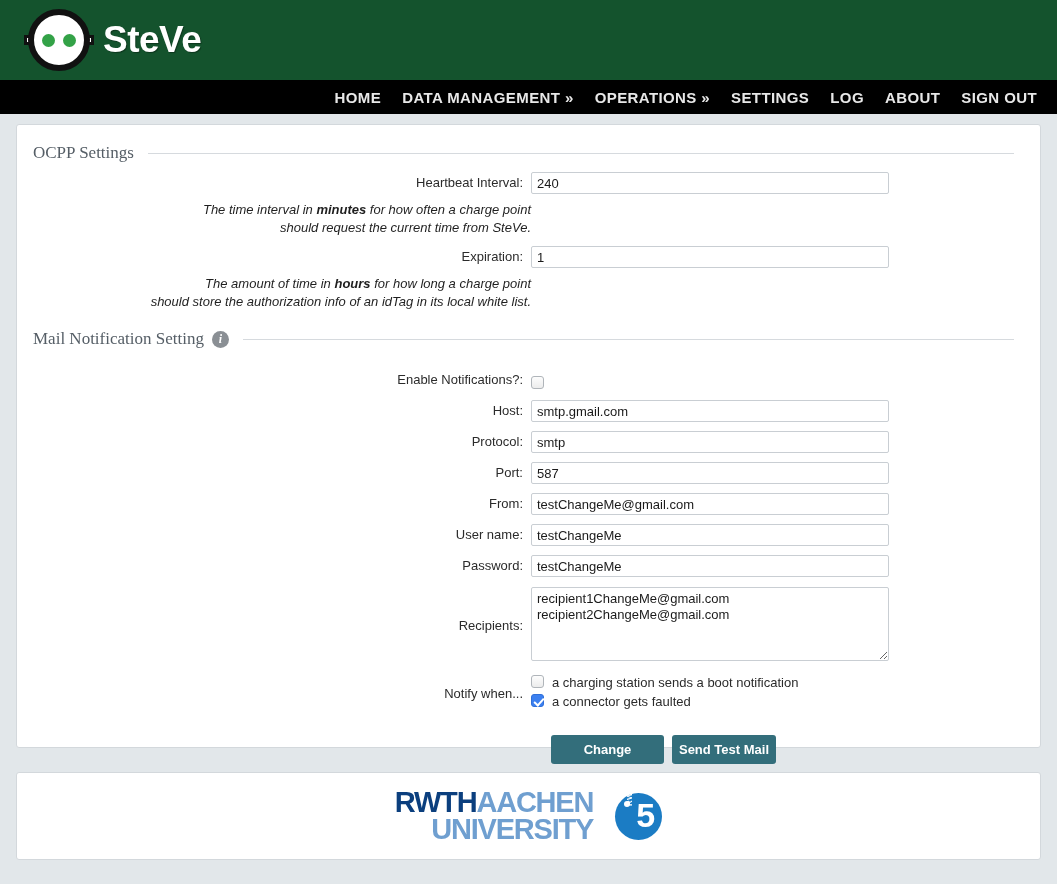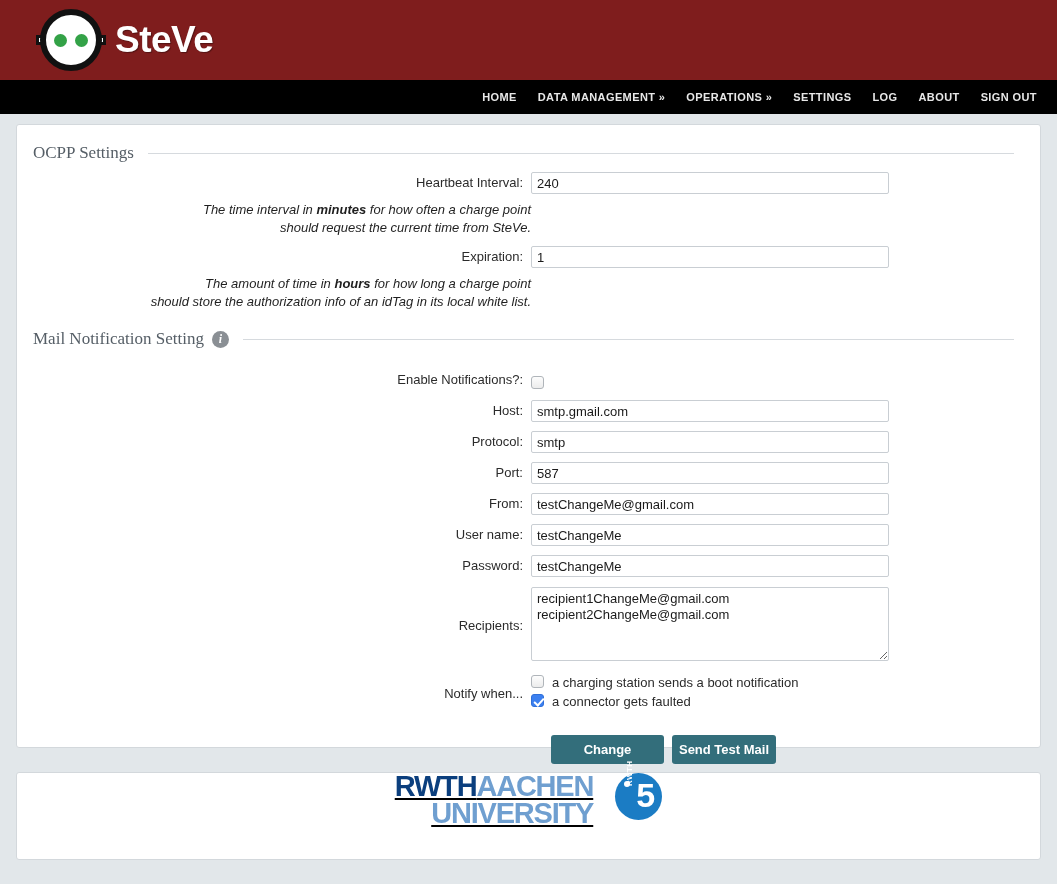--- a/index.html
+++ b/index.html
@@ -7,24 +7,24 @@
     margin: 0; padding: 0;
     width: 1057px; height: 884px;
     background: #e2e7ea;
     font-family: "Liberation Sans", sans-serif;
     overflow: hidden;
   }
 
   
   #header {
     height: 80px;
-    background: #7f1d1d;
-    display: flex;
-    align-items: center;
-    padding-left: 40px;
+    background: #14532d;
+    display: flex;
+    align-items: center;
+    padding-left: 28px;
   }
   #logo-wrap { display: flex; align-items: center; gap: 13px; }
   .robot {
     position: relative;
     width: 62px; height: 62px;
   }
   .robot-ear {
     position: absolute;
     top: 26px;
     width: 10px; height: 10px;
@@ -62,43 +62,43 @@
     height: 34px;
     background: #000;
     display: flex;
     align-items: center;
     justify-content: flex-end;
     padding-right: 20px;
     gap: 21px;
   }
   .nav-item {
     color: #e8e8e8;
-    font-size: 11px;
+    font-size: 15px;
     font-weight: bold;
     letter-spacing: .4px;
     text-transform: uppercase;
     cursor: pointer;
     white-space: nowrap;
   }
 
   
   .panel {
     background: #fff;
     border: 1px solid #d3d8dc;
     border-radius: 3px;
     margin: 10px 16px 0 16px;
   }
   #main-panel { padding: 14px 14px 26px 4px; height: 624px; }
   #footer-panel {
     margin-top: 24px;
     height: 88px;
     display: flex;
+    align-items: center;
     justify-content: center;
     gap: 22px;
-    text-decoration: underline;
   }
 
   
   .section-head {
     display: flex;
     align-items: center;
     gap: 8px;
     margin: 4px 0 0 12px;
   }
   .section-title {

